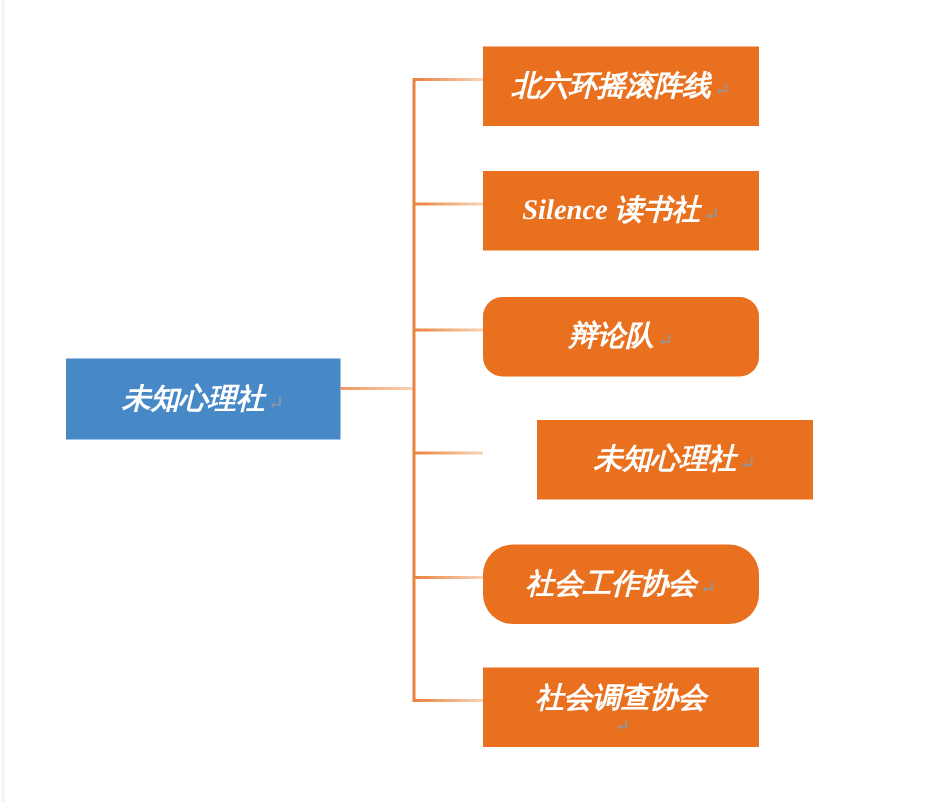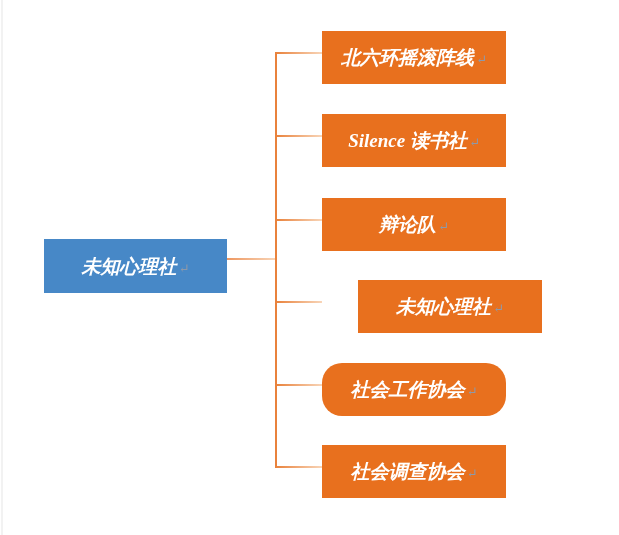--- a/index.html
+++ b/index.html
@@ -43,24 +43,24 @@
     background: var(--parent-color, #4788C7);
   }
   .node-child {
     left: 322px;
     width: 184px;
     height: 53px;
     background: var(--child-color, #E8701E);
   }
   .node-child.c0 { top: 31px; }
   .node-child.c1 { top: 114px; }
-  .node-child.c2 { top: 198px; }
+  .node-child.c2 { top: 198px; border-radius: 13px; }
   .node-child.c3 { top: 280px; margin-left: 36px; }
   .node-child.c4 { top: 363px; border-radius: 20px; }
-  .node-child.c5 { top: 445px; }
+  .node-child.c5 { top: 445px; flex-direction: column; }
   .mark {
     font-size: 13px;
     font-weight: normal;
     color: var(--mark-color, #8E99A9);
     margin-left: 2px;
     transform: translateY(2px);
   }
   .trunk {
     position: absolute;
     left: 275px;

